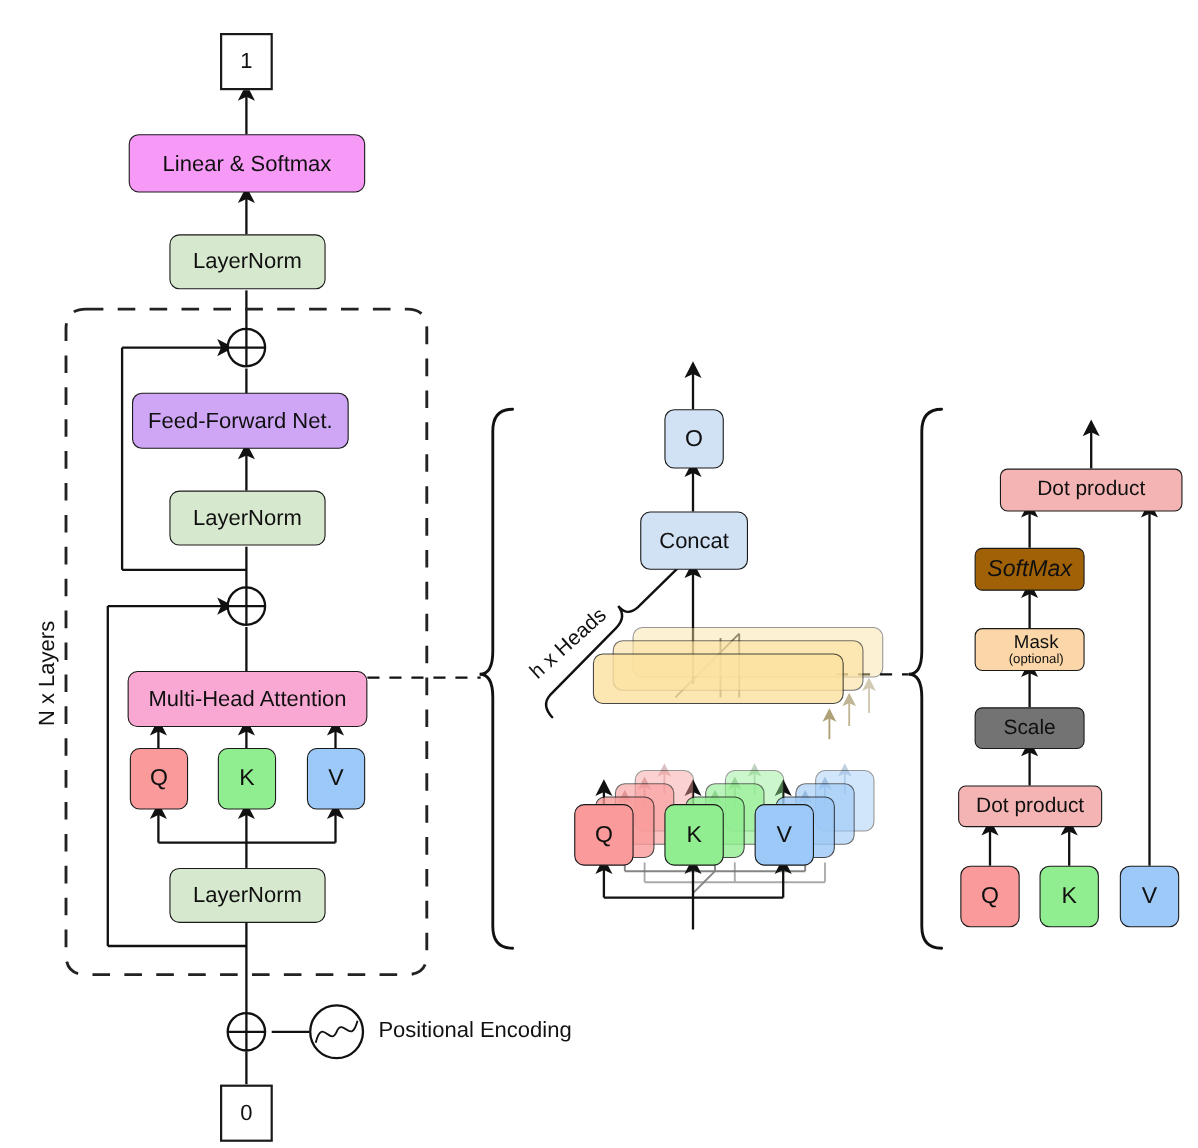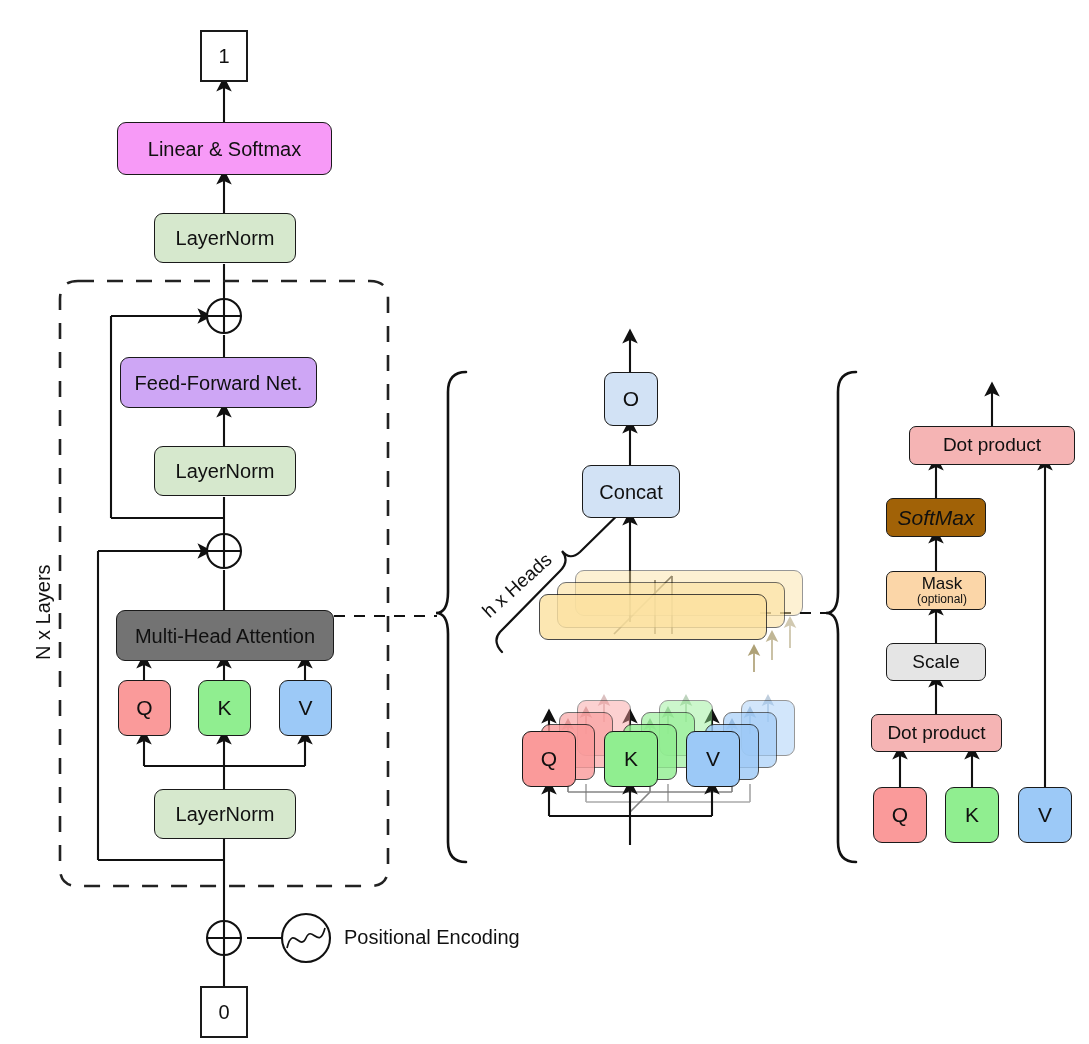--- a/index.html
+++ b/index.html
@@ -210,21 +210,21 @@
   <div class="node sq" style="left:200px;top:30px;width:48px;height:52px;background:#ffffff;border-width:2.2px;">1</div>
 
   <div class="node" style="left:117px;top:122px;width:215px;height:53px;background:#f79af7;">Linear &amp; Softmax</div>
 
   <div class="node" style="left:154px;top:213px;width:142px;height:50px;background:#d6e8cd;">LayerNorm</div>
 
   <div class="node" style="left:120px;top:357px;width:197px;height:51px;background:#cea6f5;">Feed-Forward Net.</div>
 
   <div class="node" style="left:154px;top:446px;width:142px;height:50px;background:#d6e8cd;">LayerNorm</div>
 
-  <div class="node" style="left:116px;top:610px;width:218px;height:51px;background:#737373;">Multi-Head Attention</div>
+  <div class="node" style="left:116px;top:610px;width:218px;height:51px;background:#f9a8d4;">Multi-Head Attention</div>
 
   <div class="node small" style="left:118px;top:680px;width:53px;height:56px;background:#fa9a9a;">Q</div>
   <div class="node small" style="left:198px;top:680px;width:53px;height:56px;background:#90ee90;">K</div>
   <div class="node small" style="left:279px;top:680px;width:53px;height:56px;background:#9cc9f7;">V</div>
 
   <div class="node" style="left:154px;top:789px;width:142px;height:50px;background:#d6e8cd;">LayerNorm</div>
 
   <div class="node sq" style="left:200px;top:986px;width:48px;height:52px;background:#ffffff;border-width:2.2px;">0</div>
 
   <div class="txt rot90" style="left:32px;top:660px;">N x Layers</div>
@@ -262,21 +262,21 @@
 
   <div class="node" style="left:886px;top:498px;width:100px;height:39px;background:#a16207;border-radius:7px;font-size:21px;font-style:italic;">SoftMax</div>
 
   <div class="node" style="left:886px;top:571px;width:100px;height:39px;background:#fbd6a8;border-radius:7px;padding-left:12px;">
     <span class="masklbl">
       <span class="m1">Mask</span>
       <span class="m2">(optional)</span>
     </span>
   </div>
 
-  <div class="node" style="left:886px;top:643px;width:100px;height:38px;background:#e5e5e5;border-radius:7px;font-size:19px;">Scale</div>
+  <div class="node" style="left:886px;top:643px;width:100px;height:38px;background:#737373;border-radius:7px;font-size:19px;">Scale</div>
 
   <div class="node" style="left:871px;top:714px;width:131px;height:38px;background:#f5b4b4;border-radius:7px;font-size:19px;">Dot product</div>
 
   <div class="node small" style="left:873px;top:787px;width:54px;height:56px;background:#fa9a9a;">Q</div>
   <div class="node small" style="left:945px;top:787px;width:54px;height:56px;background:#90ee90;">K</div>
   <div class="node small" style="left:1018px;top:787px;width:54px;height:56px;background:#9cc9f7;">V</div>
 
 </div>
 
 </body></html>

